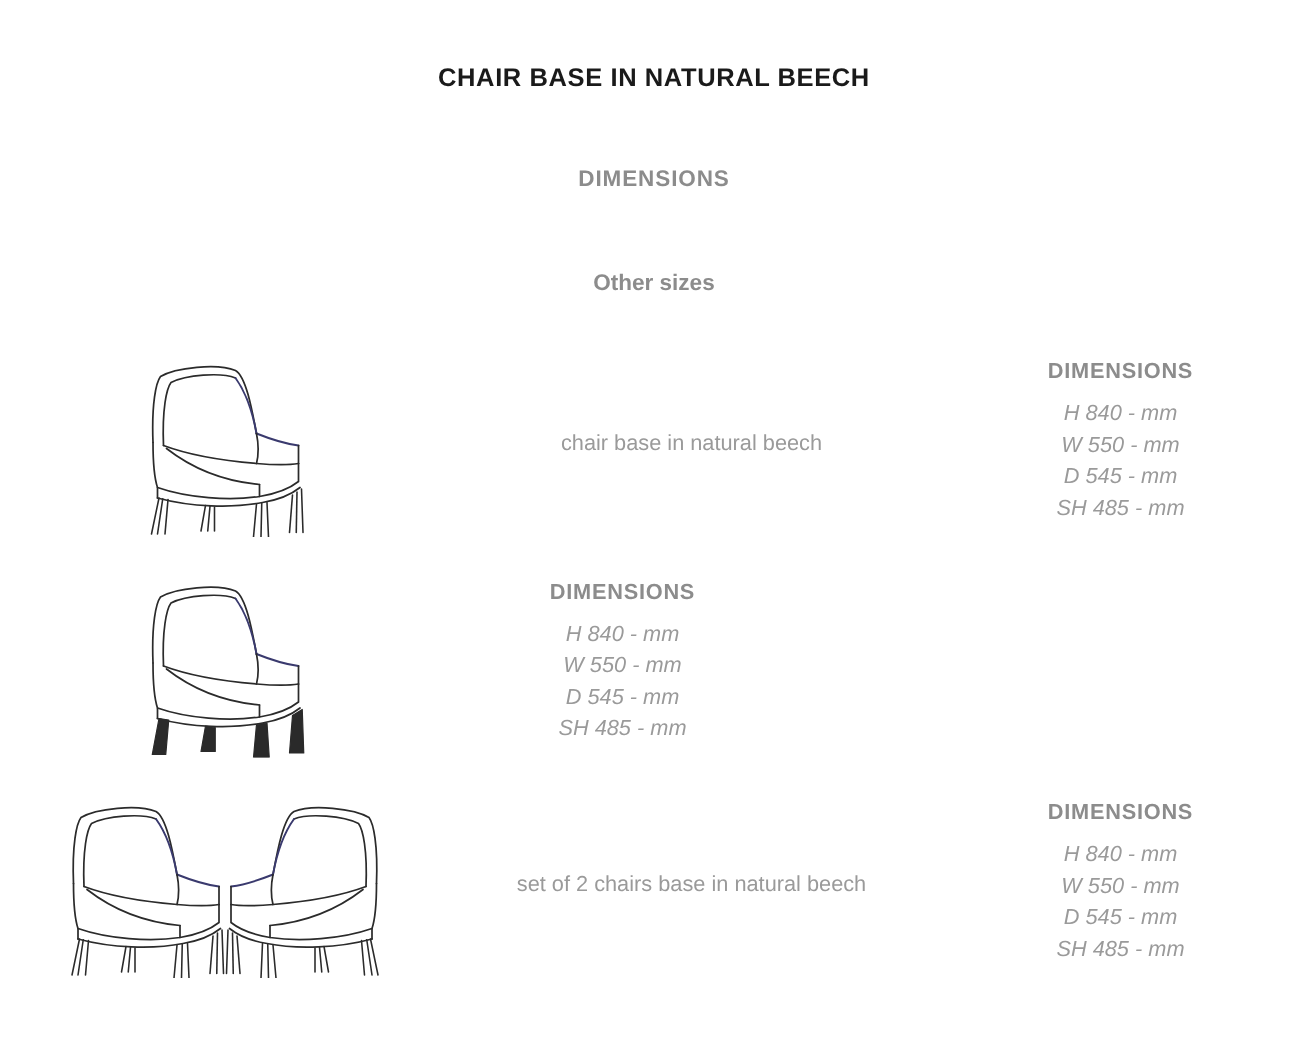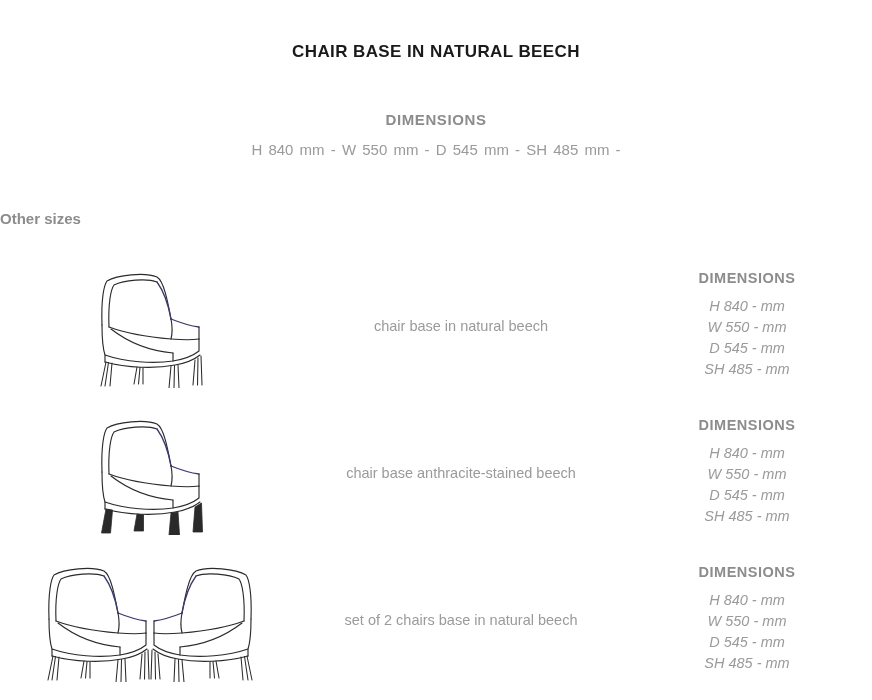--- a/index.html
+++ b/index.html
@@ -41,21 +41,21 @@
   }
   .top-dims-line {
     font-size: 15px;
     color: #9a9a9a;
     margin-top: 15px;
     line-height: 1;
     word-spacing: 2px;
   }
 
   .other-sizes {
-    text-align: left;
+    text-align: center;
     font-size: 15px;
     font-weight: bold;
     color: #8c8c8c;
     margin-top: 54px;
     line-height: 1;
   }
 
   
   .rows {
     margin-top: 26px;
@@ -103,21 +103,20 @@
 
   svg { display: block; }
 </style>
 </head>
 <body>
 
 <h1 class="page-title">CHAIR BASE IN NATURAL BEECH</h1>
 
 <div class="top-dims">
   <div class="top-dims-title">DIMENSIONS</div>
-  <div class="top-dims-line">H 840 mm -  W 550 mm -  D 545 mm -  SH 485 mm -</div>
 </div>
 
 <div class="other-sizes">Other sizes</div>
 
 <div class="rows">
 
   <div class="size-row">
     <div class="row-figure">
       <svg width="130" height="125" viewBox="0 0 130 125">
         <g fill="none" stroke="#2b2b2b" stroke-width="1.15" stroke-linejoin="round" stroke-linecap="round">
@@ -191,21 +190,20 @@
         </g>
 
         <g fill="#2a2a2a" stroke="#2a2a2a" stroke-width="0.8" stroke-linejoin="round">
           <path d="M21 99 L27.5 100 L25.5 123 L16.5 123 Z"></path>
           <path d="M52 104 L58.5 105 L58.5 121 L49 121 Z"></path>
           <path d="M86 103 L93 102 L94.5 125 L84 125 Z"></path>
           <path d="M110 97 L116.5 93 L117.5 122 L108 122 Z"></path>
         </g>
       </svg>
     </div>
-    <div class="row-label">chair base anthracite-stained beech</div>
     <div class="row-dims">
       <div class="row-dims-title">DIMENSIONS</div>
       <div class="row-dims-item">H 840 - mm</div>
       <div class="row-dims-item">W 550 - mm</div>
       <div class="row-dims-item">D 545 - mm</div>
       <div class="row-dims-item">SH 485 - mm</div>
     </div>
   </div>
 
   <div class="size-row">

